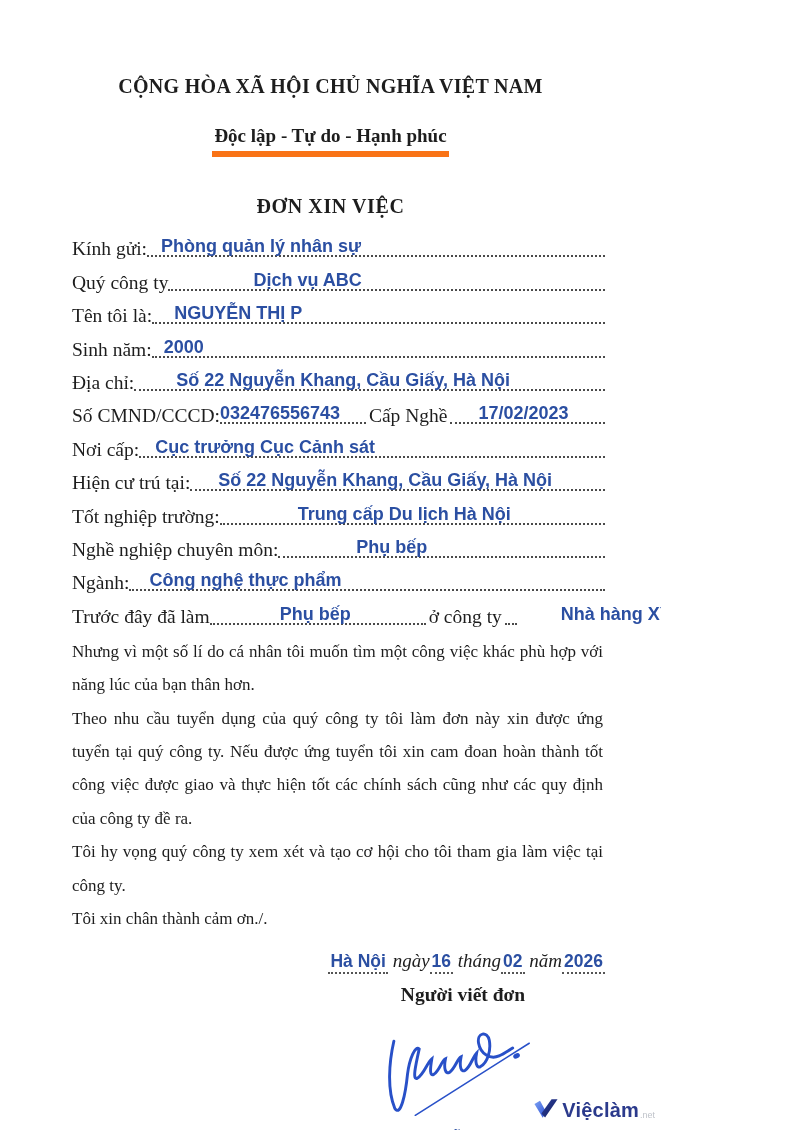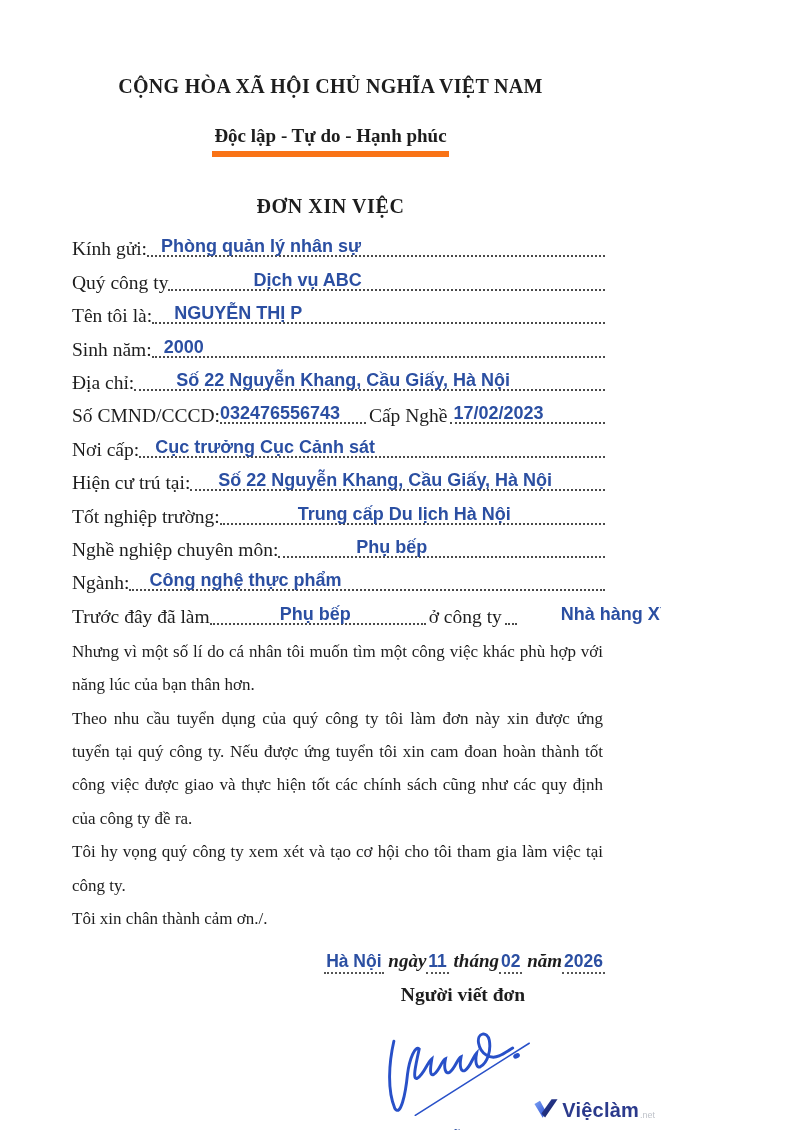--- a/index.html
+++ b/index.html
@@ -24,21 +24,21 @@
     position:absolute;bottom:-2px;white-space:nowrap;
     font-family:"Liberation Sans",sans-serif;font-weight:700;font-size:18px;
     color:var(--fill_blue,#2b4fa2);
   }
   
   .paras{margin:3px 58px 0 72px;font-size:17px;line-height:33.4px;text-align:justify;}
   .paras p{margin:0;}
   
   .closing{margin-top:13px;}
   .date-line{text-align:right;padding-right:56px;font-size:19px;line-height:26px;}
-  .date-line .it{font-style:italic;font-weight:bold;}
+  .date-line .it{font-style:italic;}
   .blue-dotted{
     font-family:"Liberation Sans",sans-serif;font-weight:700;font-size:17.5px;
     color:var(--fill_blue,#2b4fa2);border-bottom:2px dotted #555;padding:0 2px 1px;
   }
   .sign-block{width:300px;margin:8px 48px 0 auto;text-align:center;}
   .signer-title{font-weight:700;font-size:19.5px;line-height:26px;}
   .signature{margin-top:6px;}
   .signer-name{
     margin-top:0;font-family:"Liberation Sans",sans-serif;font-weight:700;
     font-size:18px;color:var(--fill_blue,#2b4fa2);letter-spacing:.3px;
@@ -104,21 +104,21 @@
       </span>
     </div>
 
     <div class="row">
       <span class="lbl">Số CMND/CCCD:</span>
       <span class="fill fixed" style="width:146px">
         <span class="val" style="left:0">032476556743</span>
       </span>
       <span class="lbl mid">Cấp Nghề</span>
       <span class="fill">
-        <span class="val" style="left:3px">17/02/2023</span>
+        <span class="val" style="left:28px">17/02/2023</span>
       </span>
     </div>
 
     <div class="row">
       <span class="lbl">Nơi cấp:</span>
       <span class="fill">
         <span class="val" style="left:16px">Cục trưởng Cục Cảnh sát</span>
       </span>
     </div>
 
@@ -166,21 +166,21 @@
   <div class="paras">
     <p>Nhưng vì một số lí do cá nhân tôi muốn tìm một công việc khác phù hợp với năng lúc của bạn thân hơn.</p>
     <p>Theo nhu cầu tuyển dụng của quý công ty tôi làm đơn này xin được ứng tuyển tại quý công ty. Nếu được ứng tuyển tôi xin cam đoan hoàn thành tốt công việc được giao và thực hiện tốt các chính sách cũng như các quy định của công ty đề ra.</p>
     <p>Tôi hy vọng quý công ty xem xét và tạo cơ hội cho tôi tham gia làm việc tại công ty.</p>
     <p>Tôi xin chân thành cảm ơn./.</p>
   </div>
 
   <div class="closing">
     <div class="date-line">
       <span class="blue-dotted">Hà Nội</span>
-      <span class="it">ngày</span><span class="blue-dotted">11</span>
+      <span class="it">ngày</span><span class="blue-dotted">16</span>
       <span class="it">tháng</span><span class="blue-dotted">02</span>
       <span class="it">năm</span><span class="blue-dotted">2026</span>
     </div>
 
     <div class="sign-block">
       <div class="signer-title">Người viết đơn</div>
       <div class="signature">
         <svg width="168" height="112" viewBox="0 0 170 115">
           <path d="M14,28 C9,50 7,78 15,97 C21,106 26,82 28,62 C30,46 36,32 40,36 C36,54 33,68 38,66 C45,62 48,50 53,46 C51,58 51,64 55,62 C61,58 63,48 67,46 C65,56 67,62 71,60 C77,56 79,46 83,44 C81,54 83,60 87,58 C93,54 95,44 99,40 C97,50 99,56 103,54 C110,50 114,38 112,27 C110,17 99,19 101,30 C103,41 113,47 122,43 C127,41 131,38 136,35" fill="none" stroke="#2850c8" stroke-width="3" stroke-linecap="round"></path>
           <path d="M36,104 L153,30" fill="none" stroke="#2850c8" stroke-width="1.6" stroke-linecap="round"></path>

